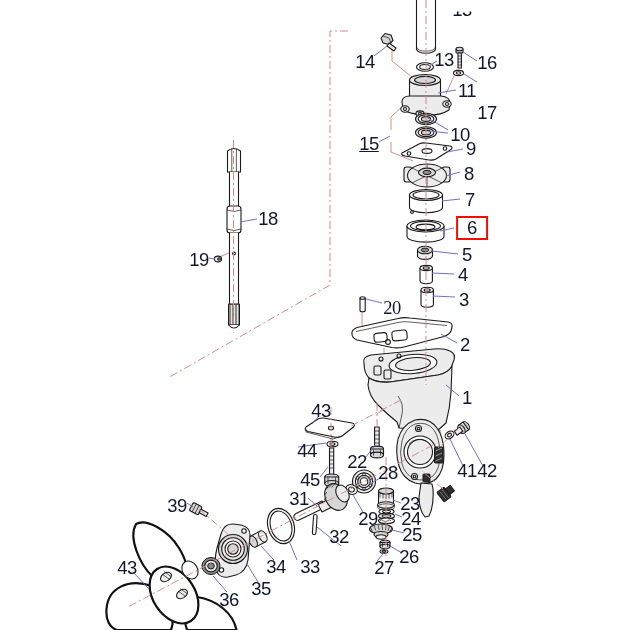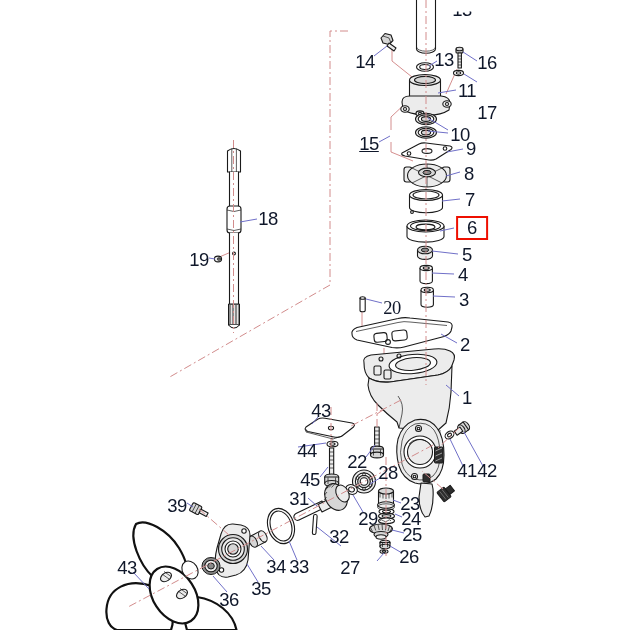--- a/index.html
+++ b/index.html
@@ -439,24 +439,24 @@
       <div class="part-label" style="left: 321px; top: 411px; text-align: center;">43</div>
       <div class="part-label" style="left: 307px; top: 451px;">44</div>
       <div class="part-label" style="left: 310px; top: 480px;">45</div>
       <div class="part-label" style="left: 357px; top: 462px;">22</div>
       <div class="part-label" style="left: 388px; top: 473px; text-align: center;">28</div>
       <div class="part-label" style="left: 410px; top: 504px;">23</div>
       <div class="part-label" style="left: 411px; top: 519px;">24</div>
       <div class="part-label" style="left: 412px; top: 535px;">25</div>
       <div class="part-label" style="left: 368px; top: 519px;">29</div>
       <div class="part-label" style="left: 409px; top: 557px;">26</div>
-      <div class="part-label" style="left: 350px; top: 568px; text-align: center;">27</div>
+      <div class="part-label" style="left: 384px; top: 568px; text-align: center;">27</div>
       <div class="part-label" style="left: 299px; top: 499px; text-align: right;">31</div>
       <div class="part-label" style="left: 339px; top: 537px;">32</div>
-      <div class="part-label" style="left: 299px; top: 567px; text-align: center;">33</div>
+      <div class="part-label" style="left: 310px; top: 567px; text-align: center;">33</div>
       <div class="part-label" style="left: 276px; top: 567px;">34</div>
       <div class="part-label" style="left: 261px; top: 589px;">35</div>
       <div class="part-label" style="left: 229px; top: 600px;">36</div>
       <div class="part-label" style="left: 127px; top: 568px;">43</div>
       <div class="part-label" style="left: 177px; top: 506px;">39</div>
       <div class="part-label" style="left: 467px; top: 471px;">41</div>
       <div class="part-label" style="left: 487px; top: 471px;">42</div>
     </div>
 </div>
 

